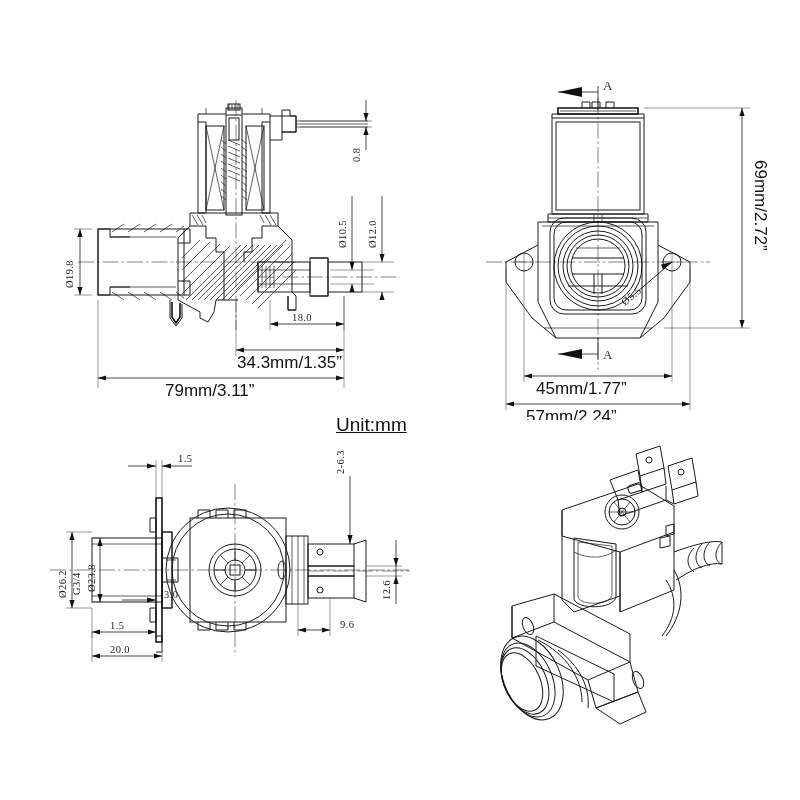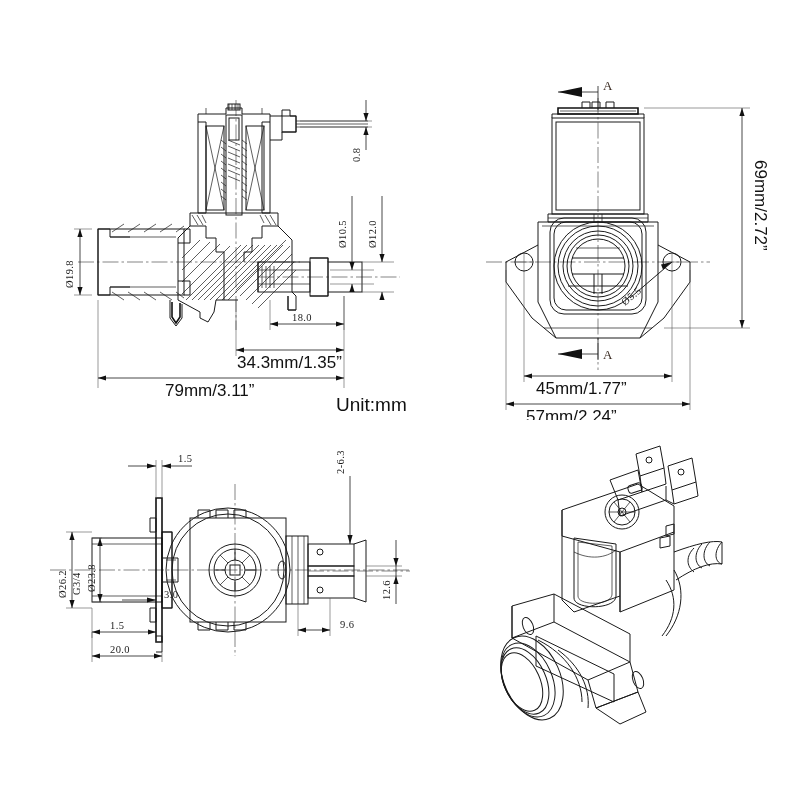--- a/index.html
+++ b/index.html
@@ -268,21 +268,21 @@
     <g>
       <line class="extline" x1="36" y1="200" x2="36" y2="340"></line>
       <line class="extline" x1="220" y1="200" x2="220" y2="340"></line>
       <line class="dimline" x1="36" y1="334" x2="220" y2="334"></line>
       <path class="sol" d="M36 334 l8 -2.6 l0 5.2 Z"></path>
       <path class="sol" d="M220 334 l-8 -2.6 l0 5.2 Z"></path>
       <text class="bigdim" x="56" y="352">57mm/2.24”</text>
     </g>
   </svg>
 
-  <div style="position:absolute;left:336px;top:394px;">
+  <div style="position:absolute;left:336px;top:414px;text-decoration:underline;">
     <span class="unitlbl">Unit:mm</span>
   </div>
 
   <svg style="position:absolute;left:10px;top:440px;" width="430" height="250" viewBox="0 0 430 250">
 
     <line class="ctr" x1="40" y1="130" x2="400" y2="130"></line>
     <line class="ctr" x1="225" y1="44" x2="225" y2="216"></line>
 
     <g>
       <rect class="nofill ln" x="82" y="98" width="70" height="64"></rect>

